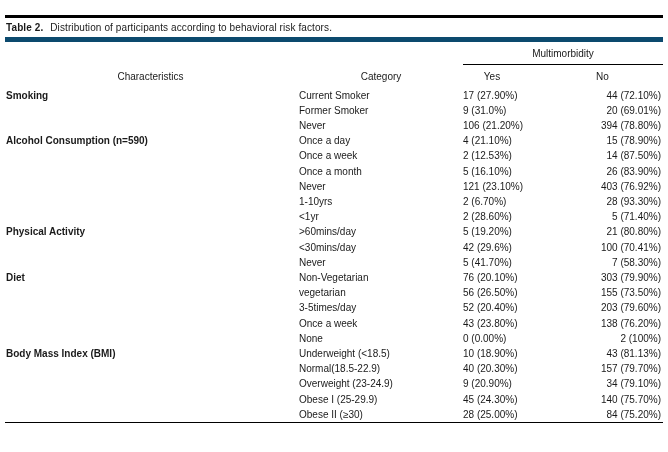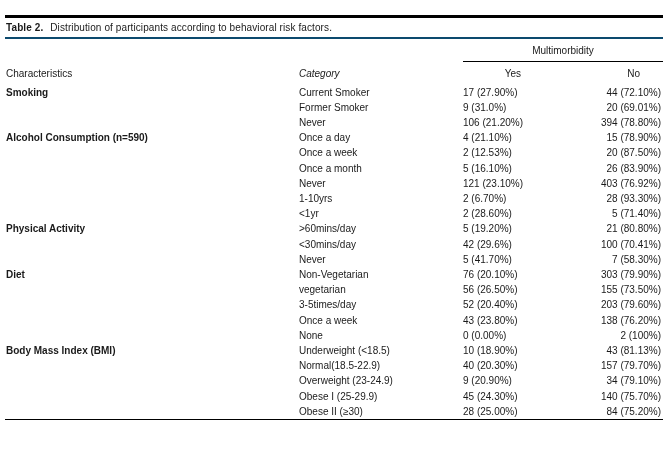--- a/index.html
+++ b/index.html
@@ -14,37 +14,37 @@
   .toprule { height:3px; background:#000; margin-top:3px; }
   .caption {
     font-size:10px; line-height:12px;
     padding:4px 0 3px 1px;
     letter-spacing:0.1px;
   }
   .cap-label { font-weight:bold; margin-right:7px; }
 
   table {
     width:658px; border-collapse:collapse; table-layout:fixed;
-    border-top:2px solid #0c4a6e;
+    border-top:5px solid #0c4a6e;
     border-bottom:1.5px solid #000;
   }
   col.c-char { width:290px; }
   col.c-cat  { width:168px; }
   col.c-yes  { width:102px; }
   col.c-no   { width:98px; }
 
   thead th {
     font-weight:normal; font-size:10px; line-height:12px;
     text-align:left; vertical-align:bottom; padding:0;
   }
   tr.group-row th { height:20px; padding-top:6px; }
   th.span-head { text-align:center; border-bottom:1px solid #000; padding-bottom:4px; }
-  tr.col-row th { height:23px; padding-bottom:5px; }
+  tr.col-row th { height:23px; padding-bottom:5px;text-align:center; }
   th.col-char { padding-left:1px; }
-  th.col-cat  { padding-left:4px;font-style:italic; }
+  th.col-cat  { padding-left:4px; }
   th.col-yes  { text-align:right; padding-right:44px;margin-top:29px; }
   th.col-no   { text-align:right; padding-right:23px; }
 
   tbody td {
     font-size:10px; line-height:15.2px; height:15.2px;
     padding:0; vertical-align:middle;
     white-space:nowrap; overflow:hidden;
   }
   td.char { font-weight:bold; padding-left:1px; }
   td.cat  { padding-left:4px; }
@@ -103,21 +103,21 @@
         <tr>
           <td class="char">Alcohol Consumption (n=590)</td>
           <td class="cat">Once a day</td>
           <td class="yes">4 (21.10%)</td>
           <td class="no">15 (78.90%)</td>
         </tr>
         <tr>
           <td class="char"></td>
           <td class="cat">Once a week</td>
           <td class="yes">2 (12.53%)</td>
-          <td class="no">20 (87.50%)</td>
+          <td class="no">14 (87.50%)</td>
         </tr>
         <tr>
           <td class="char"></td>
           <td class="cat">Once a month</td>
           <td class="yes">5 (16.10%)</td>
           <td class="no">26 (83.90%)</td>
         </tr>
         <tr>
           <td class="char"></td>
           <td class="cat">Never</td>

